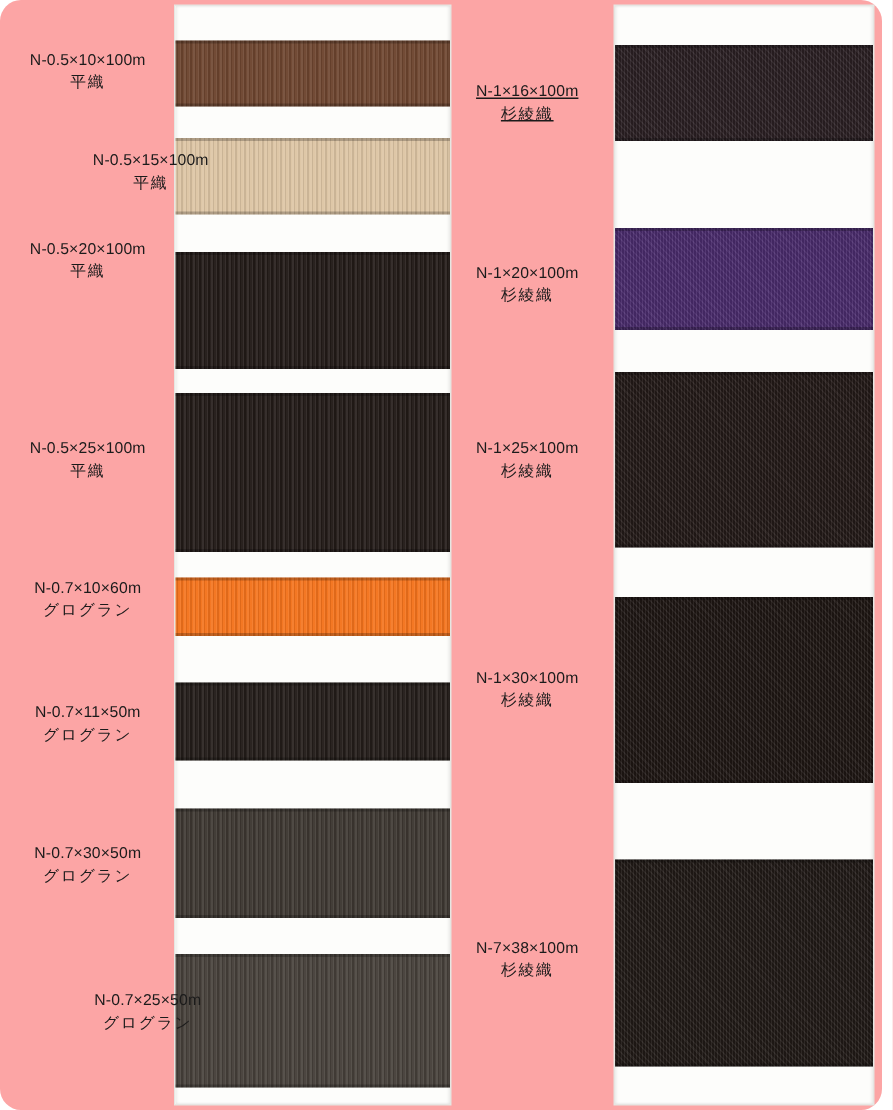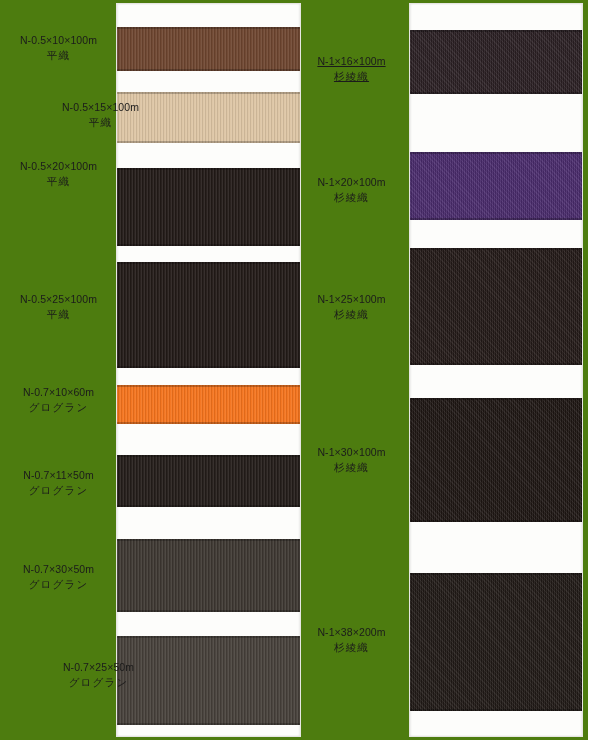--- a/index.html
+++ b/index.html
@@ -13,21 +13,22 @@
     position: relative;
     font-family: "Liberation Sans", "DejaVu Sans", sans-serif;
     overflow: hidden;
   }
 
   .page {
     position: absolute;
     left: 0; top: 0;
     width: 588px;
     height: 740px;
-    background: #4d7c0f;
+    background: #fca5a5;
+    border-radius: 14px;
   }
 
   
   .strip {
     position: absolute;
     background: #fdfdfb;
     box-shadow: 0 0 0 1px #e6e6e2;
   }
   .strip-left  { left: 117px; top: 4px;  width: 183px; height: 732px; }
   .strip-right { left: 410px; top: 4px;  width: 172px; height: 732px; }
@@ -221,18 +222,18 @@
       </div>
       <div class="caption cap-right" style="top: 292px;">
         <span class="code">N-1×25×100m</span>
         <span class="weavename">杉綾織</span>
       </div>
       <div class="caption cap-right" style="top: 445px;">
         <span class="code">N-1×30×100m</span>
         <span class="weavename">杉綾織</span>
       </div>
       <div class="caption cap-right" style="top: 625px;">
-        <span class="code">N-1×38×200m</span>
+        <span class="code">N-7×38×100m</span>
         <span class="weavename">杉綾織</span>
       </div>
     </div>
 
 </div>
 
 </body></html>

